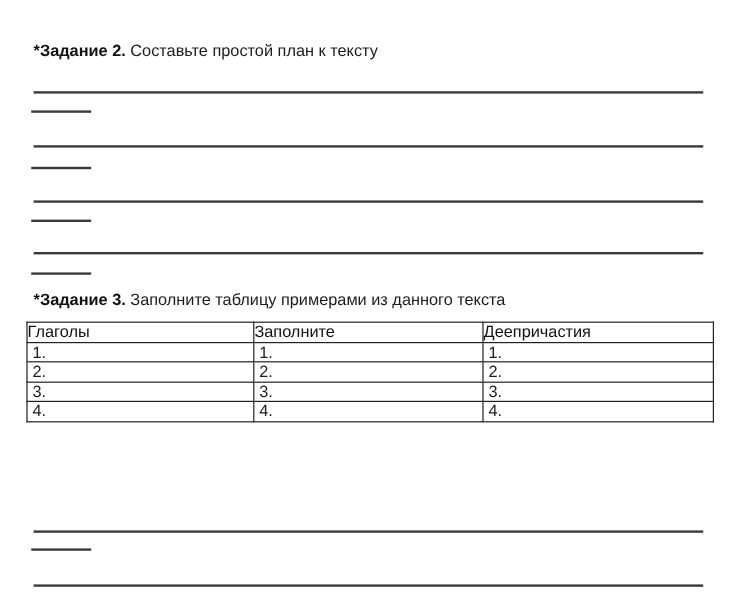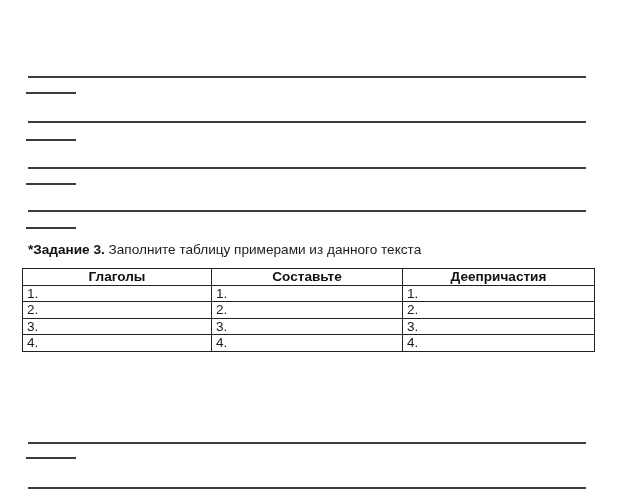--- a/index.html
+++ b/index.html
@@ -53,36 +53,37 @@
     table-layout: fixed;
   }
   table.grid th, table.grid td {
     border: 1.5px solid #222222;
     font-size: 13.6px;
     height: 15.5px;
     line-height: 15.5px;
     overflow: hidden;
   }
   table.grid th {
-    font-weight: bold;
-    text-align: center;
+    font-weight: normal;
+    text-align: left;
     padding: 0;
     color: #111;
   }
   table.grid td {
     text-align: left;
     padding: 0 0 0 4px;
     color: #1c1c1c;
   }
 </style>
 </head>
 <body>
 
 <div class="page">
 
+  <div class="task-title t2"><span class="lbl">*Задание 2.</span> <span>Составьте простой план к тексту</span></div>
 
   <div class="wline long ly1"></div>
   <div class="wline short sy1"></div>
   <div class="wline long ly2"></div>
   <div class="wline short sy2"></div>
   <div class="wline long ly3"></div>
   <div class="wline short sy3"></div>
   <div class="wline long ly4"></div>
   <div class="wline short sy4"></div>
 
@@ -90,21 +91,21 @@
 
   <table class="grid">
     <colgroup>
       <col style="width:189px">
       <col style="width:191px">
       <col style="width:192px">
     </colgroup>
     <thead>
       <tr>
         <th>Глаголы</th>
-        <th>Составьте</th>
+        <th>Заполните</th>
         <th>Деепричастия</th>
       </tr>
     </thead>
     <tbody>
       <tr>
         <td>1.</td>
         <td>1.</td>
         <td>1.</td>
       </tr>
       <tr>

